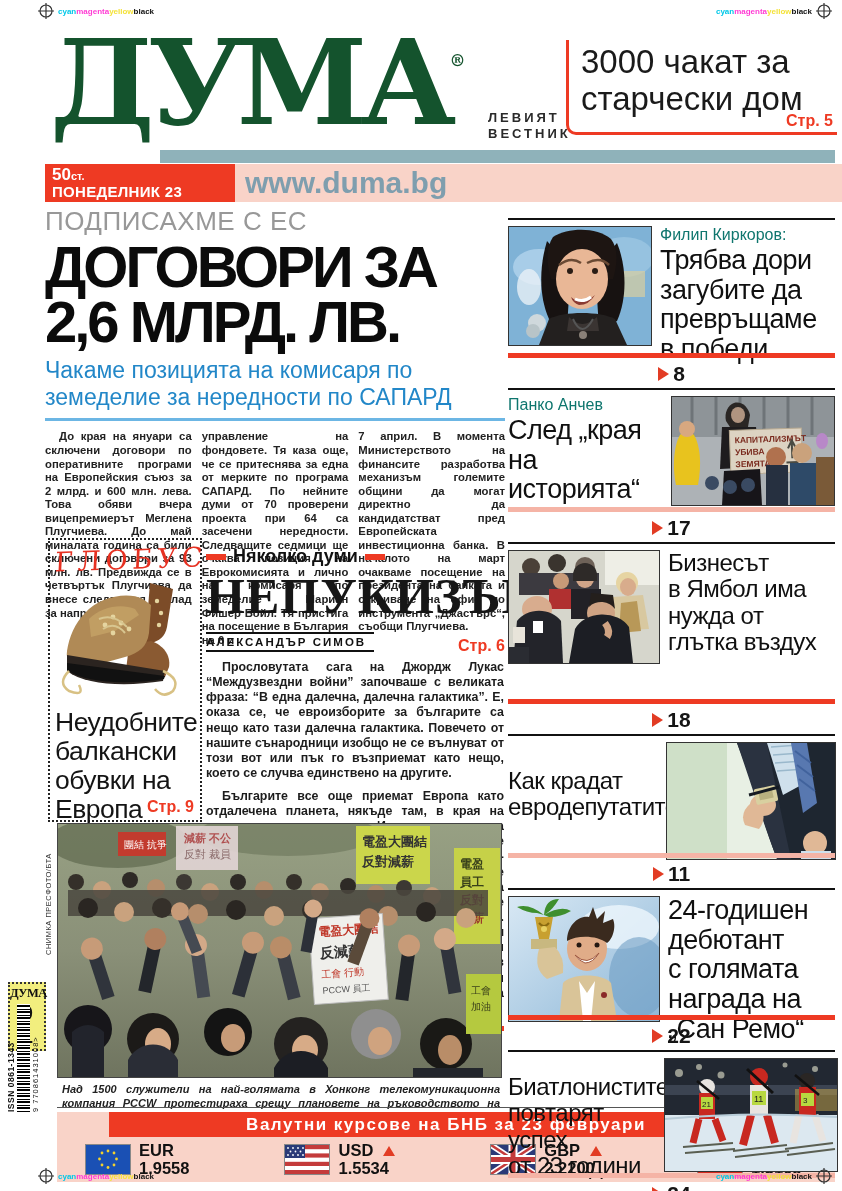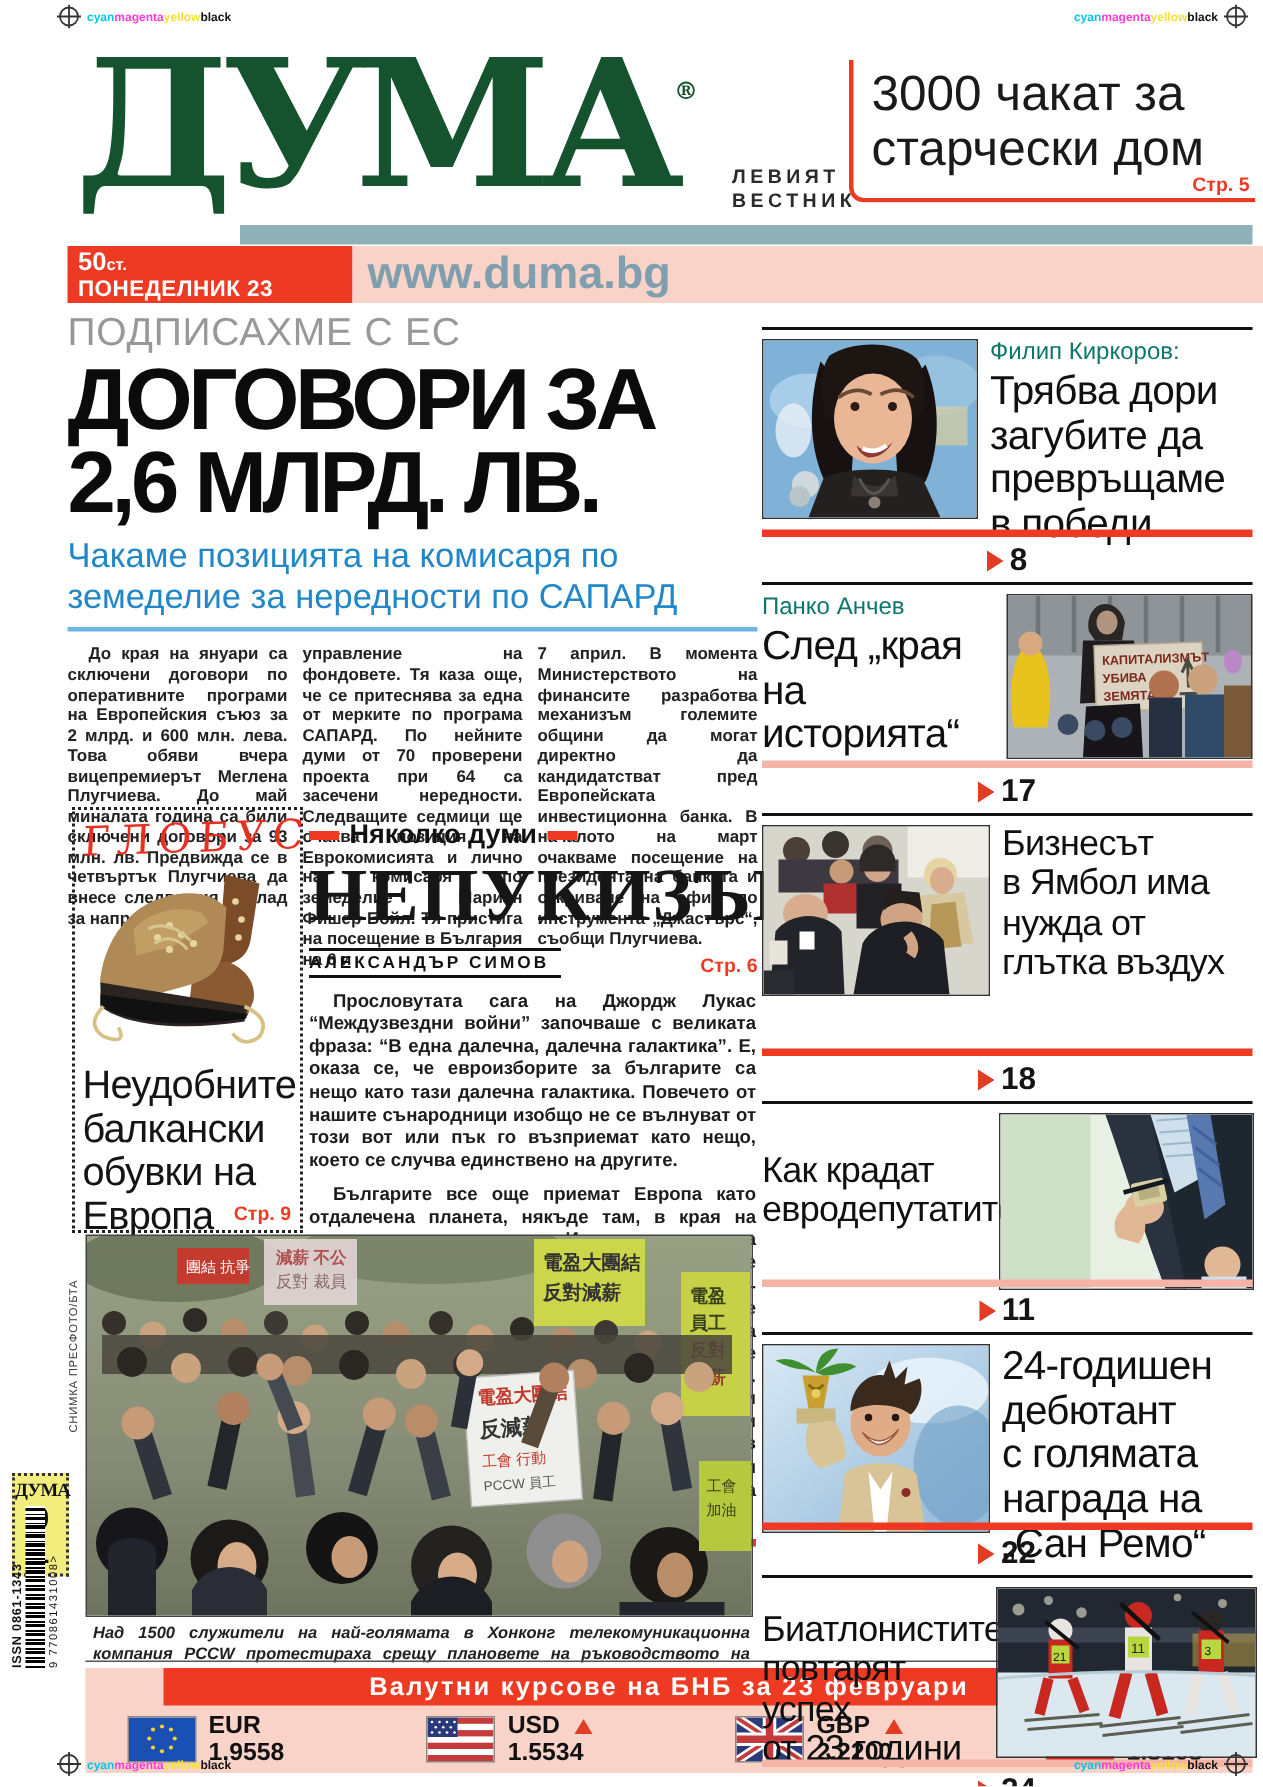--- a/index.html
+++ b/index.html
@@ -14,21 +14,21 @@
   .c-c{color:#00c8e8;} .c-m{color:#ff3bd4;} .c-y{color:#f4e23a;} .c-k{color:#111;}
 
   
   .logo{font-family:"DejaVu Serif",serif;font-weight:bold;font-size:118px;line-height:1;
         letter-spacing:-7px;color:#14532d;}
   .logo sup{font-size:16px;letter-spacing:0;vertical-align:58px;}
   .tagline{font-size:13px;font-weight:bold;letter-spacing:3px;color:#2a2a2a;line-height:1.25;}
   .teaser{border-left:3px solid #ee3a23;border-bottom:3px solid #ee3a23;
           border-bottom-left-radius:10px;padding:4px 2px 14px 12px;}
   .teaser h2{margin:0;font-size:33px;font-weight:normal;line-height:1.12;color:#1a1a1a;}
-  .pageref{color:#ee3a23;font-size:13px;font-weight:bold;}
+  .pageref{color:#ee3a23;font-size:16px;font-weight:bold;}
   .bluebar{background:#8fb2ba;}
   .redbar{background:#ee3a23;color:#fff;padding:2px 0 0 7px;}
   .price{font-weight:bold;line-height:1;}
   .price .big{font-size:17px;} .price .small{font-size:11px;}
   .dateline,.issueline{font-size:15px;font-weight:bold;line-height:1.25;letter-spacing:.3px;}
   .pinkbar{background:#f9d3c8;}
   .website{font-size:30px;font-weight:bold;color:#7f9eae;line-height:38px;padding-left:10px;}
 
   
   .kicker{font-size:26px;color:#989898;letter-spacing:.5px;}

